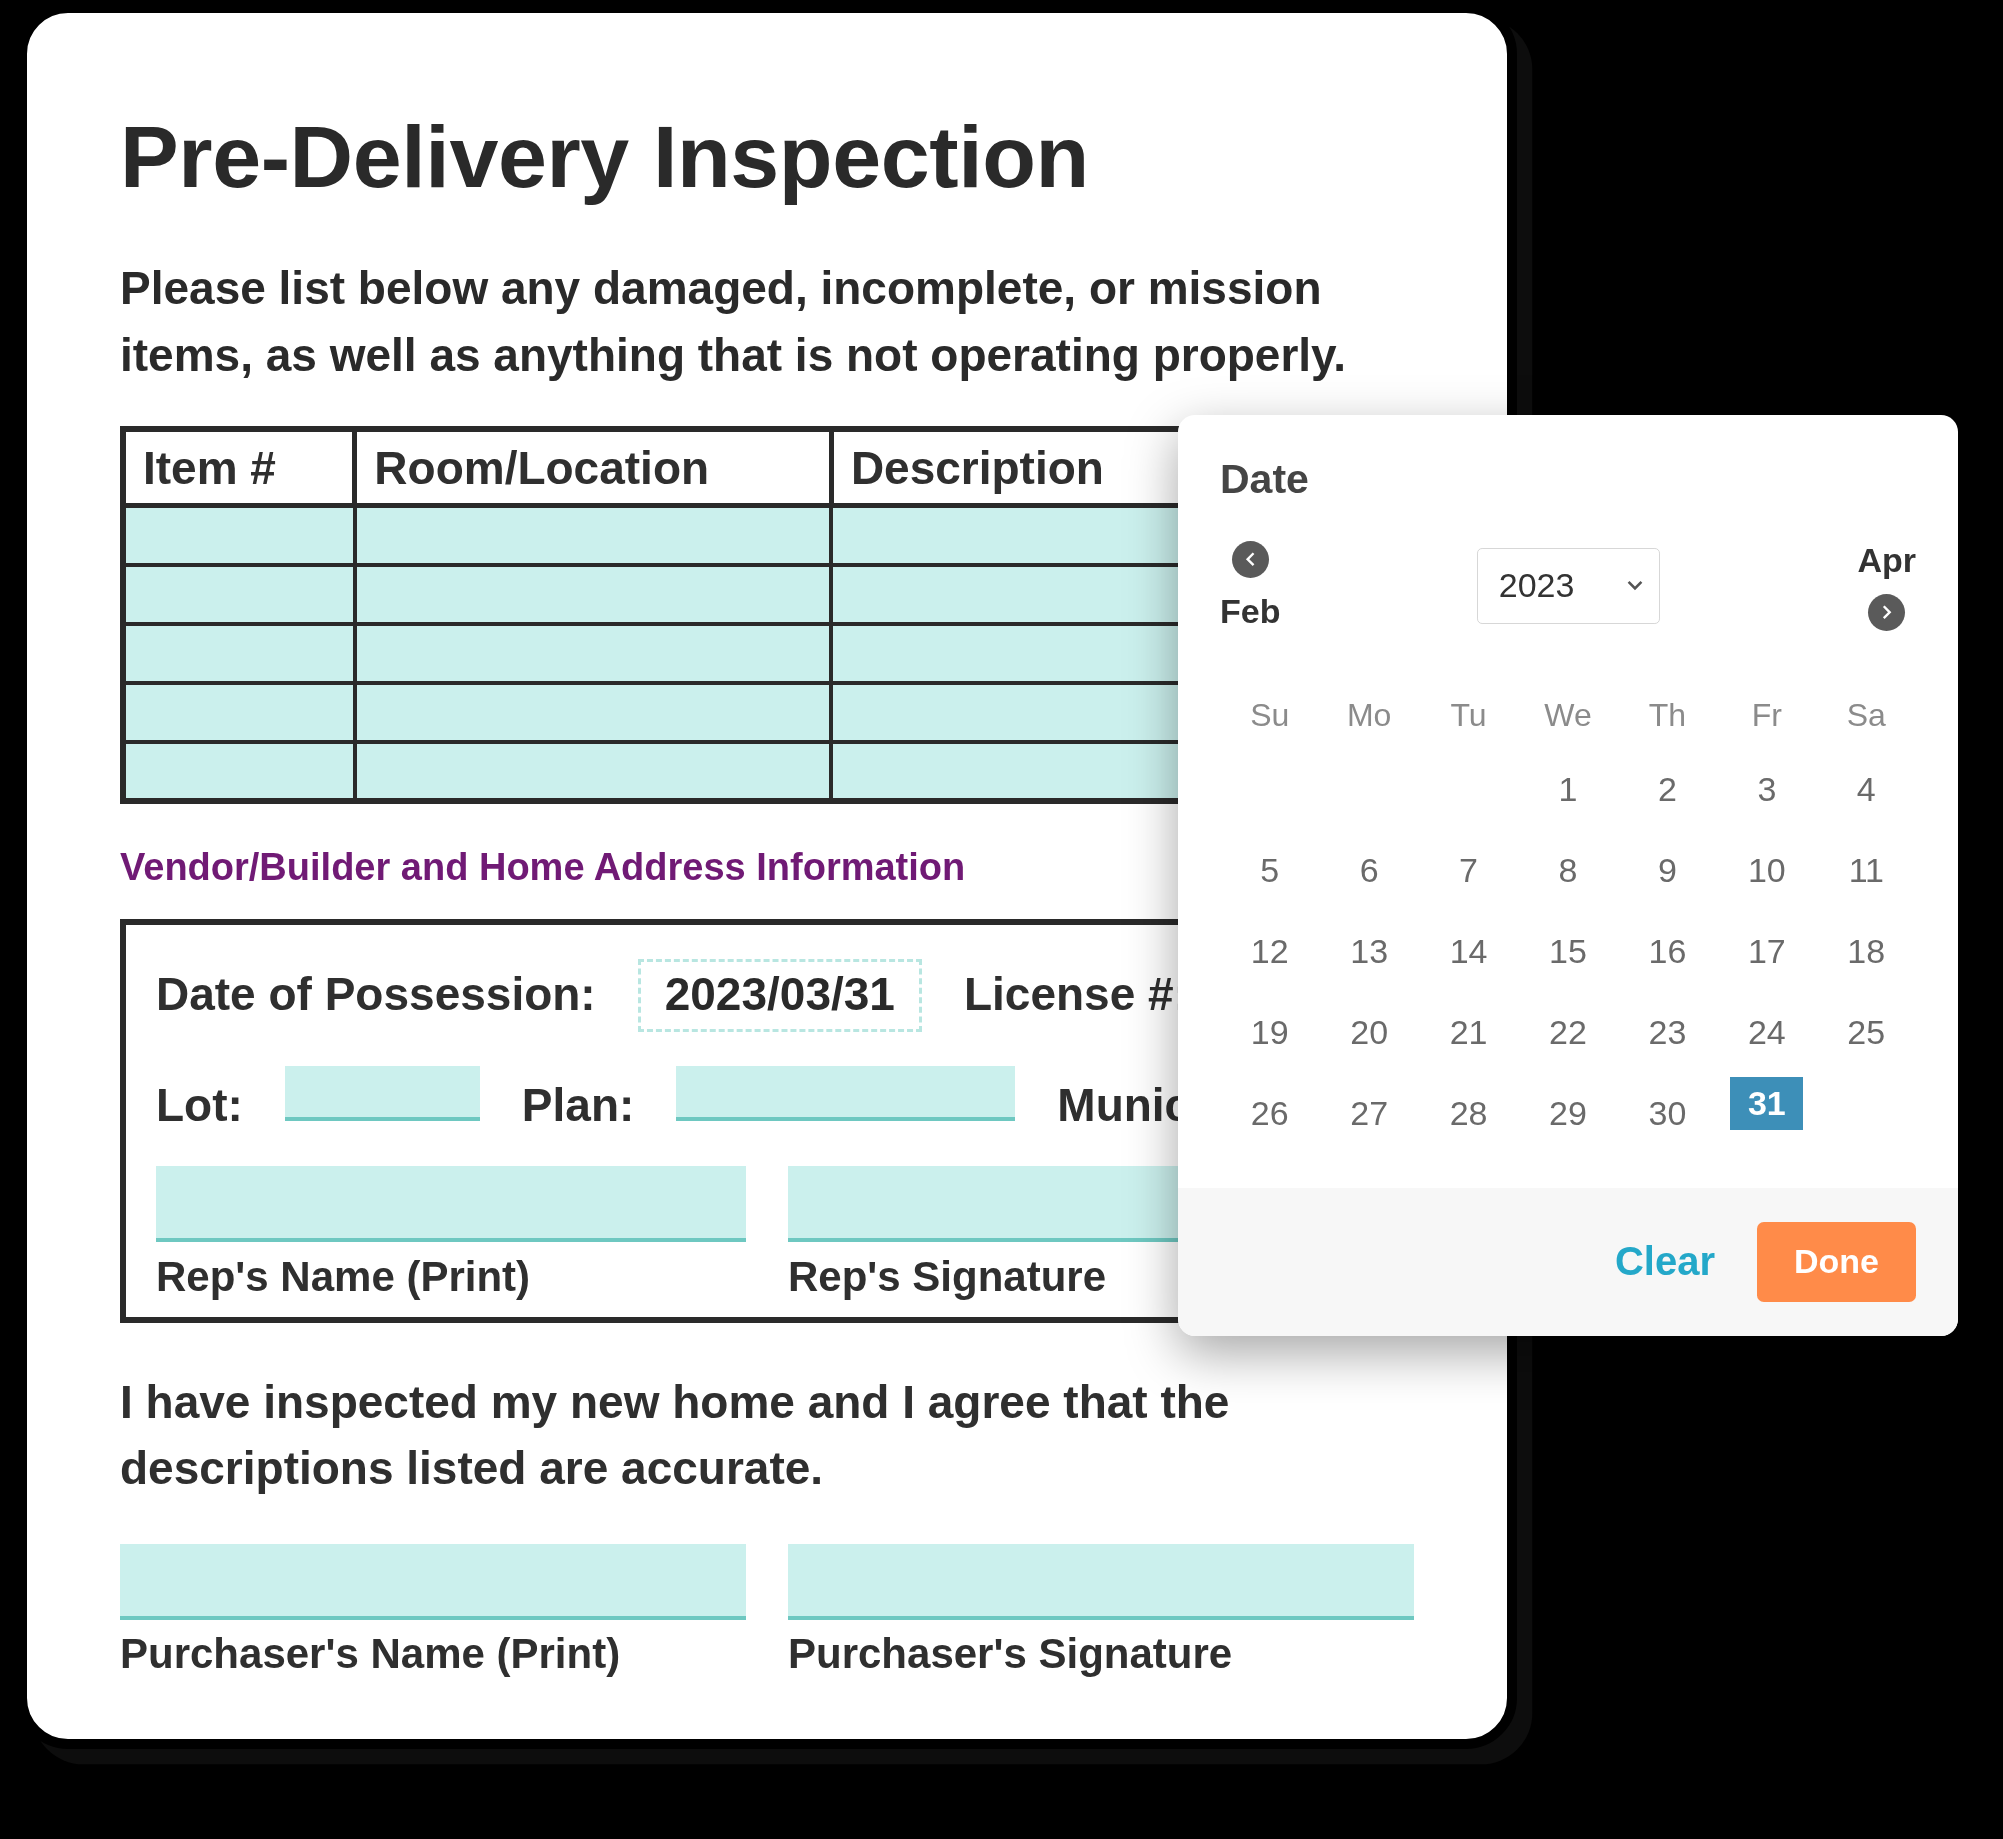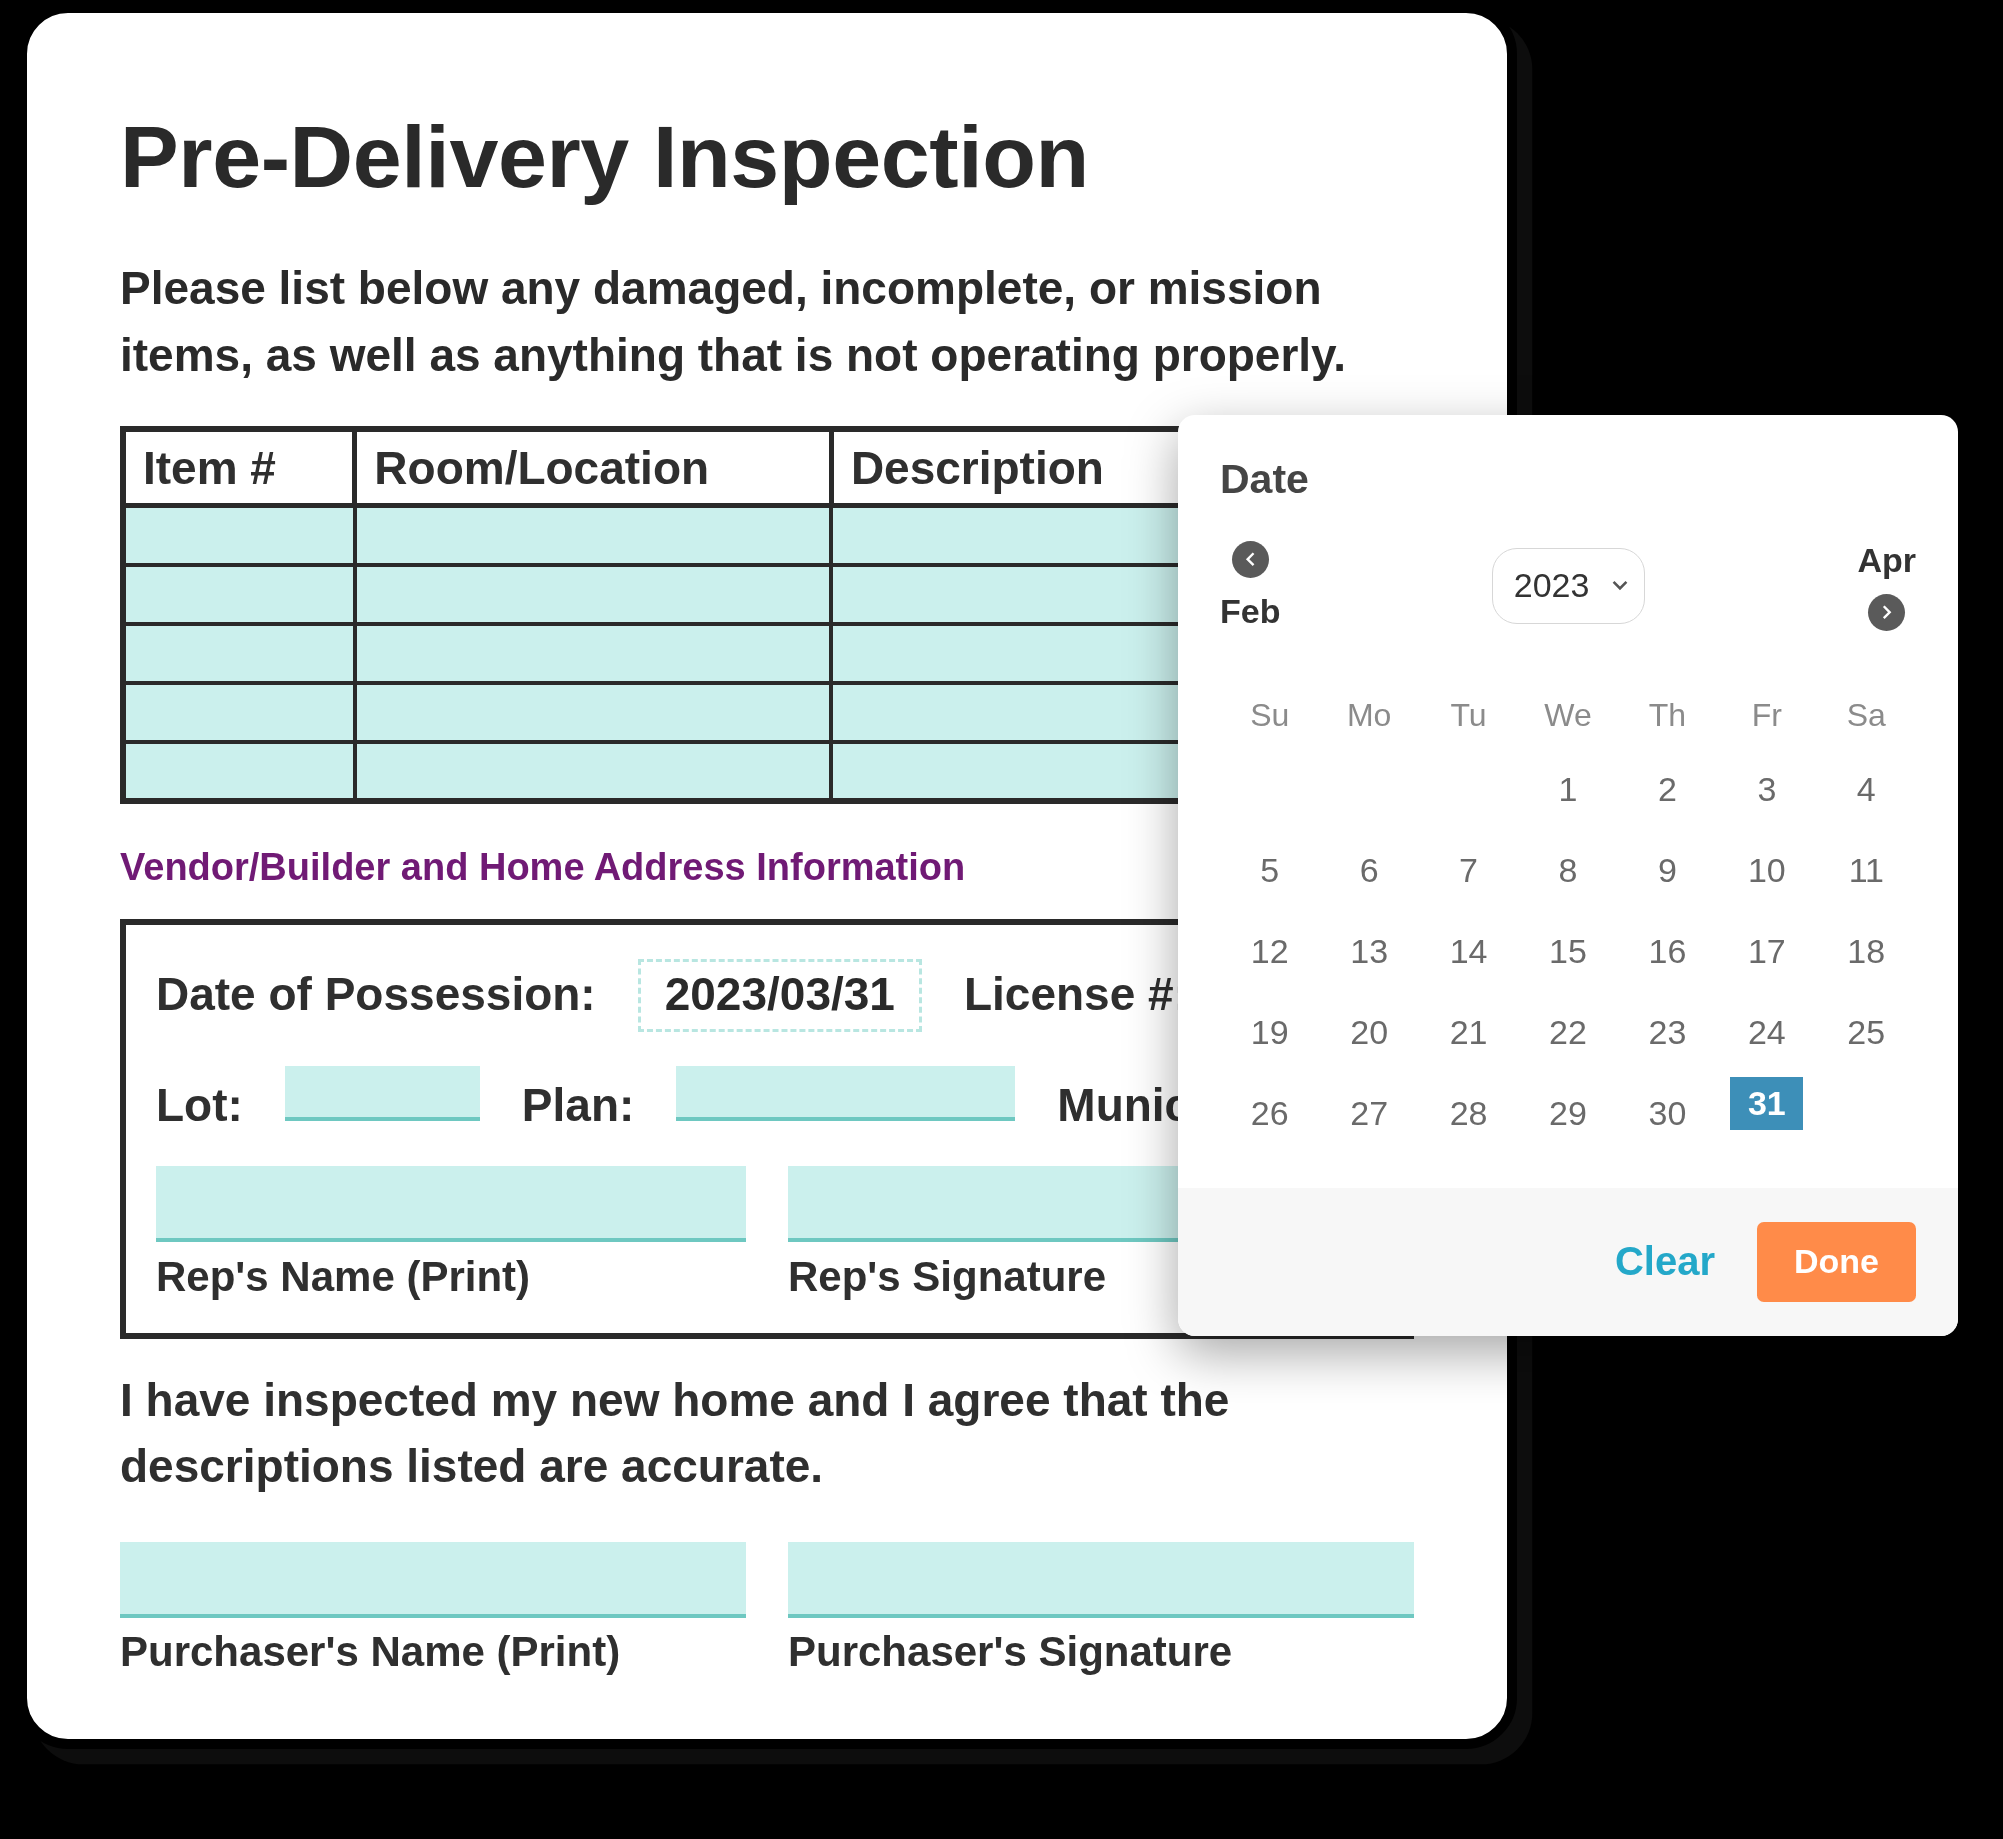--- a/index.html
+++ b/index.html
@@ -68,22 +68,22 @@
   .section-sub {
     font-size: 38px;
     font-weight: 600;
     margin-bottom: 30px;
     color: #701a75;
   }
 
   
   .vendor-box {
     border: 6px solid #2a2a2a;
-    padding: 34px 30px 32px 30px;
-    margin-bottom: 28px;
+    padding: 34px 30px 16px 30px;
+    margin-bottom: 46px;
   }
   .row { display: flex; align-items: baseline; flex-wrap: wrap; gap: 24px 42px; margin-bottom: 34px; }
   .row:last-child { margin-bottom: 0; }
   .lbl { font-size: 46px; font-weight: 600; white-space: nowrap; }
   .blank {
     display: inline-block;
     background: #cbf0ed;
     border-bottom: 4.2px solid #6ec8c1;
     height: 55px;
     vertical-align: baseline;
@@ -170,21 +170,21 @@
     background: #fff;
     font-size: 34px;
     font-weight: 500;
     color: #333;
     padding: 0 46px 0 20.3px;
     display: flex;
     align-items: center;
     position: relative;
   }
   .dp-select.month { width: 229px; }
-  .dp-select.year  { width: 153px; border-radius: 25px; }
+  .dp-select.year  { width: 183px; }
   .dp-select .caret {
     position: absolute; right: 13.6px; top: 50%; transform: translateY(-50%);
   }
   .dp-select .caret svg { width: 22px; height: 22px; fill: #555; }
 
   .dp-grid {
     padding: 0 42px 34px 42px;
   }
   .dp-row {
     display: grid;

